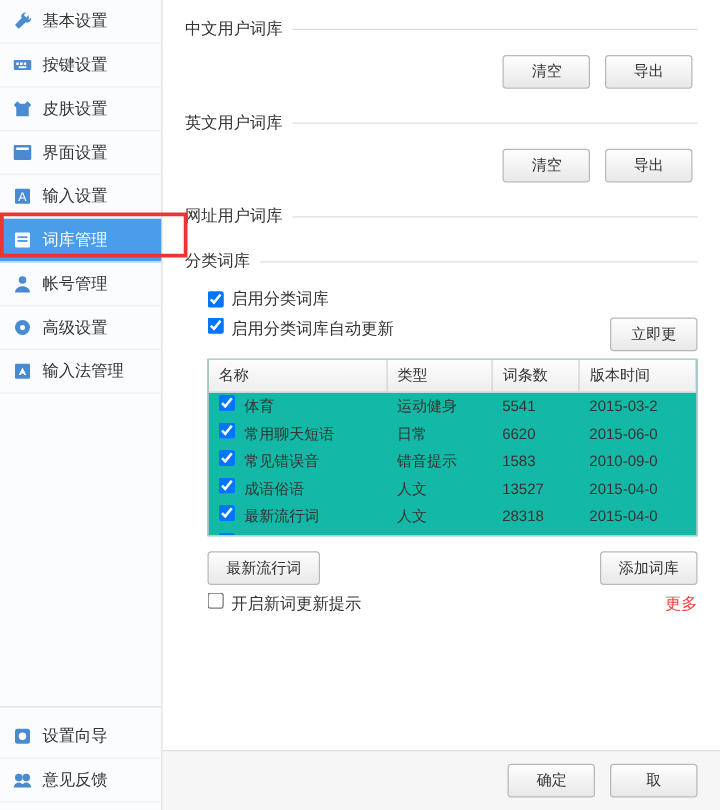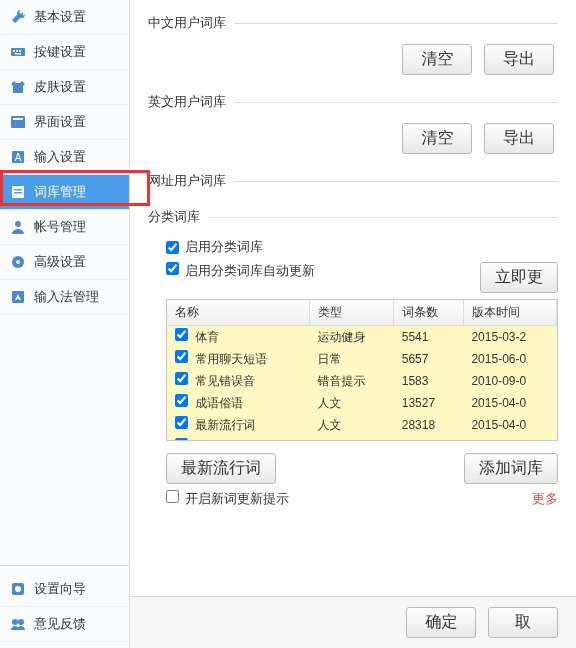--- a/index.html
+++ b/index.html
@@ -10,27 +10,27 @@
 .sidebar-item { display: flex; align-items: center; padding: 8px 10px; cursor: pointer; border-bottom: 1px solid #f0f0f0; }
 .sidebar-item.active { background: #4a9de8; color: #fff; }
 .sidebar-item .icon { width: 16px; height: 16px; margin-right: 8px; display: inline-flex; align-items: center; justify-content: center; }
 .sidebar-bottom { border-top: 1px solid #ddd; padding: 6px 0; }
 .highlight-box { position: absolute; left: 0; top: 170px; width: 150px; height: 36px; border: 3px solid #e33; pointer-events: none; z-index: 10; }
 .main { flex: 1; padding: 14px 18px 8px 18px; position: relative; overflow: hidden; }
 .section { margin-bottom: 18px; }
 .section-header { display: flex; align-items: center; margin-bottom: 12px; }
 .section-title { font-size: 13px; color: #333; margin-right: 8px; white-space: nowrap; }
 .section-line { flex: 1; height: 1px; background: #ddd; }
-.btn { display: inline-block; min-width: 70px; padding: 4px 14px; background: linear-gradient(#fefefe, #e8e8e8); border: 1px solid #b8b8b8; border-radius: 3px; font-size: 16px; text-align: center; cursor: pointer; margin-left: 8px; }
+.btn { display: inline-block; min-width: 70px; padding: 4px 14px; background: linear-gradient(#fefefe, #e8e8e8); border: 1px solid #b8b8b8; border-radius: 3px; font-size: 12px; text-align: center; cursor: pointer; margin-left: 8px; }
 .btn-row { text-align: right; padding-right: 4px; }
 .check-row { margin: 6px 0 6px 18px; display: flex; align-items: center; }
 .check-row input { margin-right: 6px; }
 .inline-row { display: flex; align-items: flex-start; }
 .inline-row .btn { margin-left: auto; }
-.table-wrap { border: 1px solid #c8c8c8; margin: 6px 0 0 18px; height: 142px; overflow: hidden; background: #fef9c3; }
+.table-wrap { border: 1px solid #c8c8c8; margin: 6px 0 0 18px; height: 142px; overflow: hidden; background: #14b8a6; }
 .table { width: 100%; border-collapse: collapse; font-size: 12px; }
 .table th { text-align: left; padding: 4px 8px; border-right: 1px solid #ddd; border-bottom: 1px solid #ddd; background: linear-gradient(#fefefe, #eee); font-weight: normal; white-space: nowrap; }
 .table td { padding: 2px 8px; white-space: nowrap; }
 .table td input { margin-right: 4px; }
 .below-table { display: flex; margin: 12px 0 6px 18px; }
 .link { color: #ef4444; cursor: pointer; margin-left: auto; }
 .bottom-bar { position: absolute; bottom: 0; right: 0; left: 130px; padding: 10px 18px; border-top: 1px solid #ddd; text-align: right; background: #f6f6f6; }
 .icon svg { width: 16px; height: 16px; }
 .i-blue { fill: #4a8ad0; }
 .i-white { fill: #fff; }
@@ -209,21 +209,21 @@
           <tbody id="dict-rows">
               <tr>
                 <td><input type="checkbox" checked="" style=""> 体育</td>
                 <td>运动健身</td>
                 <td>5541</td>
                 <td>2015-03-2</td>
               </tr>
               <tr>
                 <td><input type="checkbox" checked="" style=""> 常用聊天短语</td>
                 <td>日常</td>
-                <td>5657</td>
+                <td>6620</td>
                 <td>2015-06-0</td>
               </tr>
               <tr>
                 <td><input type="checkbox" checked="" style=""> 常见错误音</td>
                 <td>错音提示</td>
                 <td>1583</td>
                 <td>2010-09-0</td>
               </tr>
               <tr>
                 <td><input type="checkbox" checked="" style=""> 成语俗语</td>

